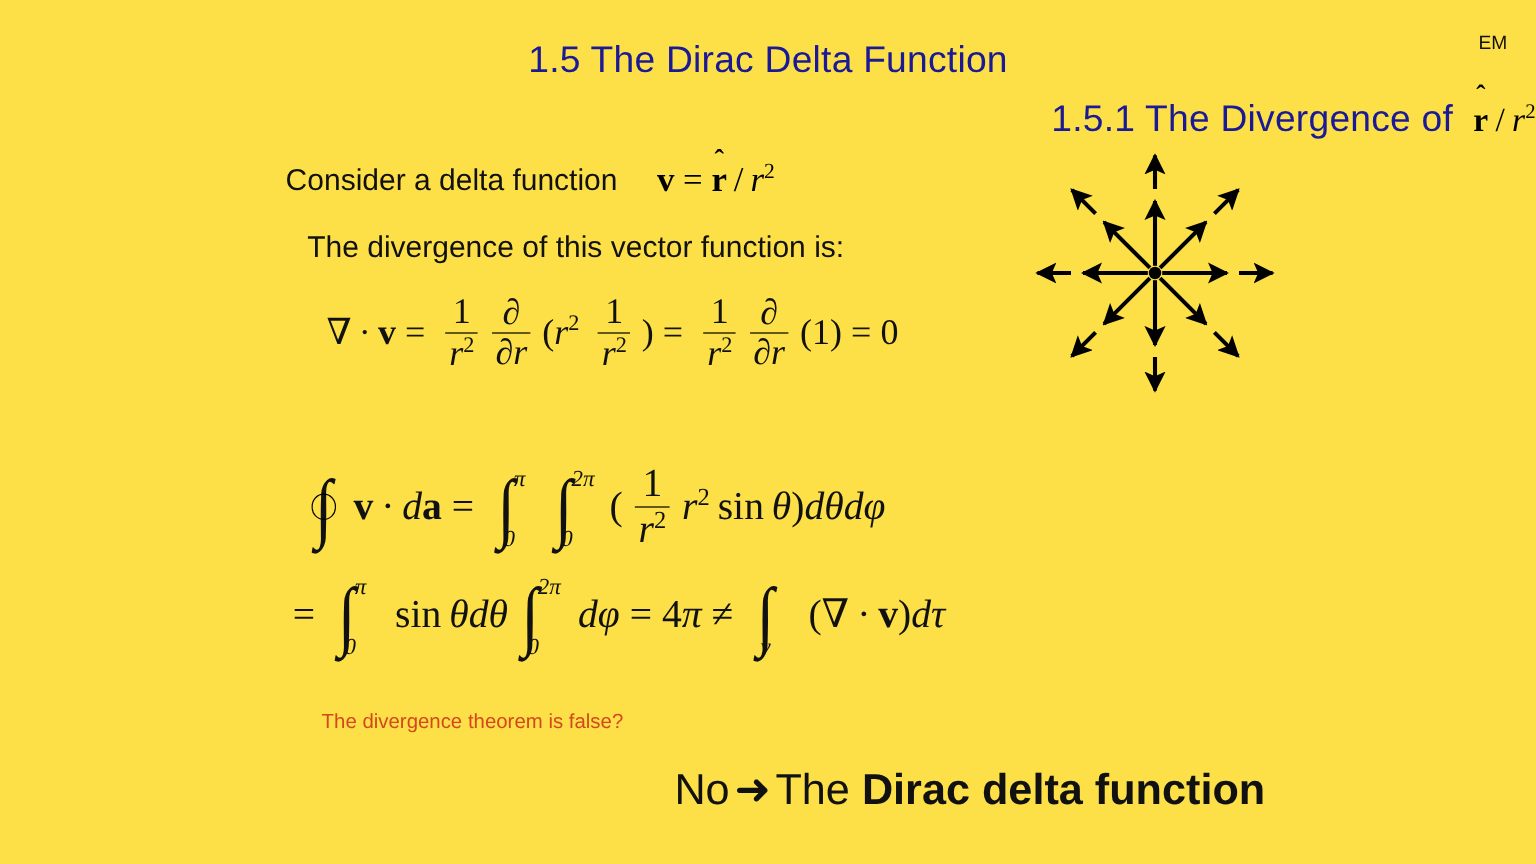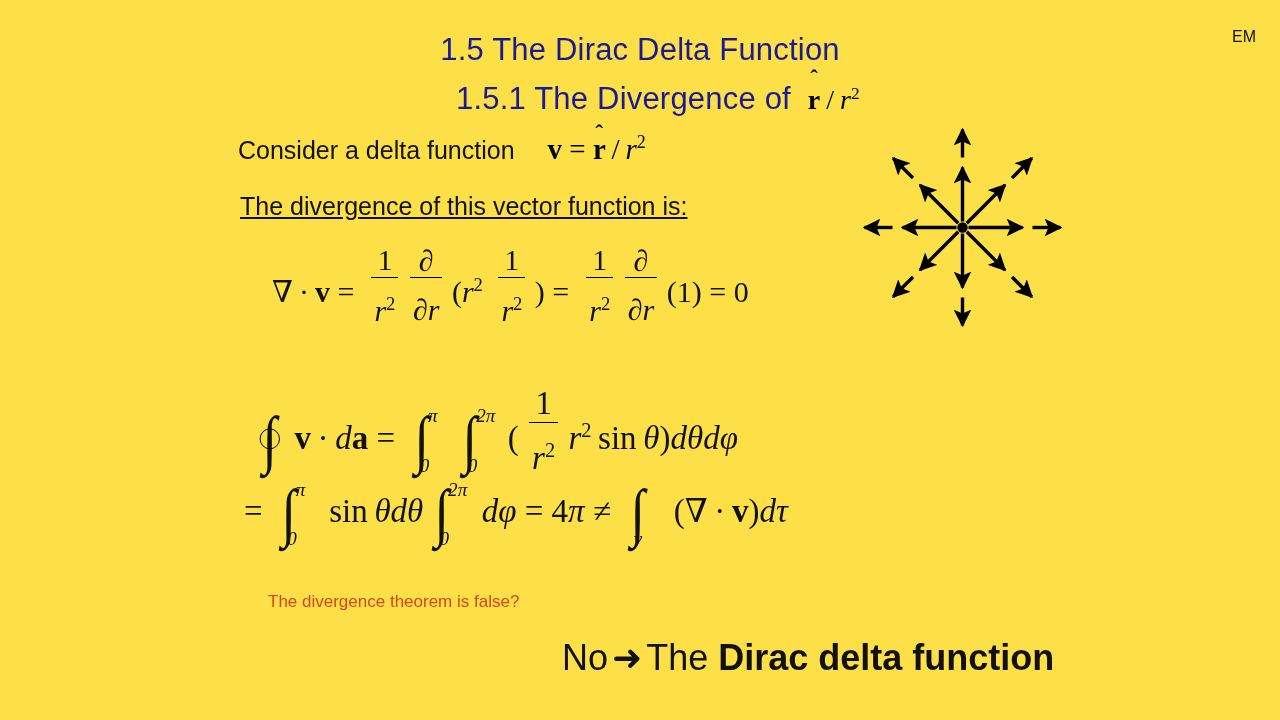--- a/index.html
+++ b/index.html
@@ -23,21 +23,21 @@
     left: 0;
     top: 28px;
     width: 1280px;
     text-align: center;
     color: #1a1a96;
     font-size: 31px;
     line-height: 44px;
     letter-spacing: 0.2px;
   }
   .title-line1 { display: block; }
-  .title-line2 { display: block; padding-left: 36px; }
+  .title-line2 { display: block; padding-left: 36px; text-align: right; }
 
   .corner-info {
     position: absolute;
     right: 24px;
     top: 22px;
     text-align: center;
     font-size: 16px;
     line-height: 30px;
     color: #111;
   }
@@ -81,21 +81,21 @@
     vertical-align: middle;
     text-align: center;
     line-height: 1.08;
     margin: 0 2px;
     position: relative;
     top: -0.06em;
   }
   .frac .num { display: block; padding: 0 3px; }
   .frac .den {
     display: block;
-    padding: 16px 3px;
+    padding: 0 3px;
     border-top: 1.6px solid #000;
   }
 
   
   .intg {
     display: inline-block;
     position: relative;
     vertical-align: middle;
     margin: 0 1px;
   }
@@ -140,21 +140,21 @@
     position: absolute;
     white-space: nowrap;
     color: #111;
   }
   .txt {
     font-family: "Liberation Sans", sans-serif;
     font-size: 25px;
   }
 
   .l-consider   { left: 238px; top: 132px; }
-  .l-divtext    { left: 240px; top: 192px; text-decoration: underline; }
+  .l-divtext    { left: 256px; top: 192px; }
   .l-eq1        { left: 272px; top: 246px; font-size: 30px; }
   .l-surftext   { left: 248px; top: 340px; }
   .l-eq2        { left: 260px; top: 388px; font-size: 33px; }
   .l-eq3        { left: 244px; top: 487px; font-size: 33px; }
   .l-false      { left: 268px; top: 592px; font-size: 17px; color: #D4471F; }
   .l-no         { left: 562px; top: 637px; font-size: 36px; }
   .bold-ddf     { font-weight: bold; }
   .arrow-glyph  { font-family: "DejaVu Sans", sans-serif; padding: 0 4px; }
 
   

